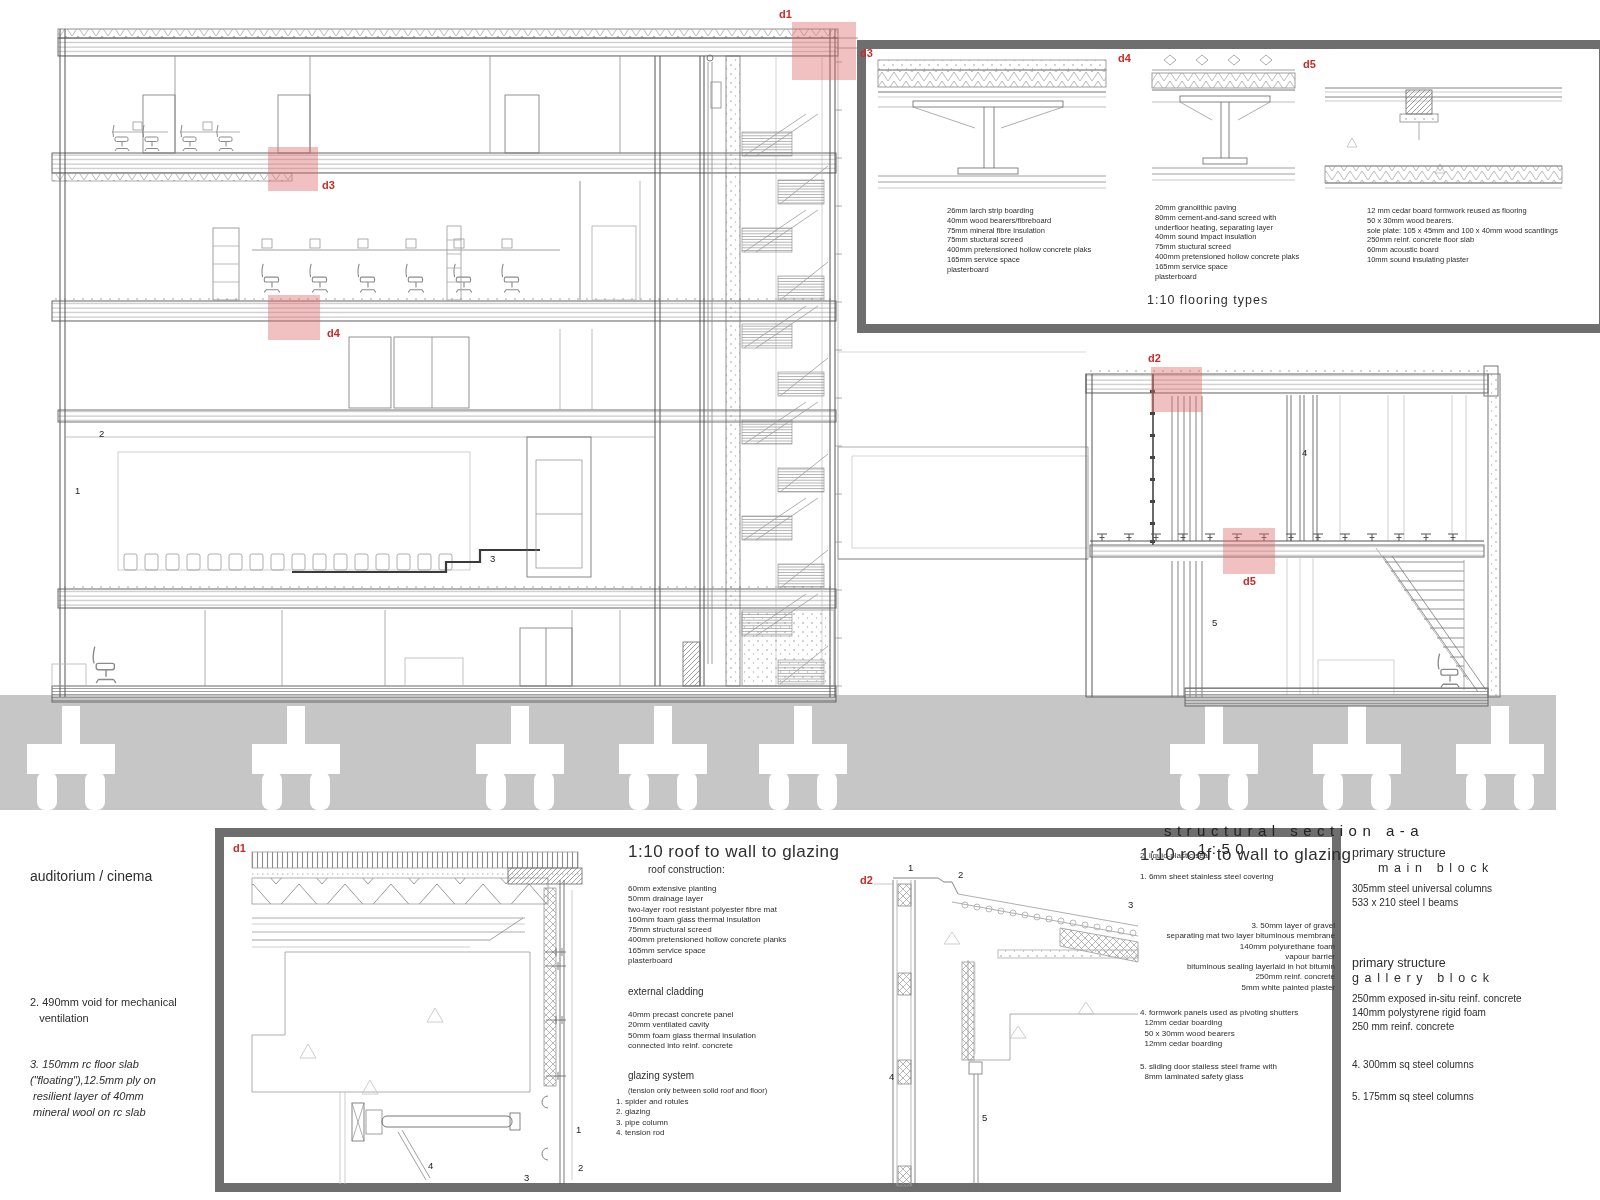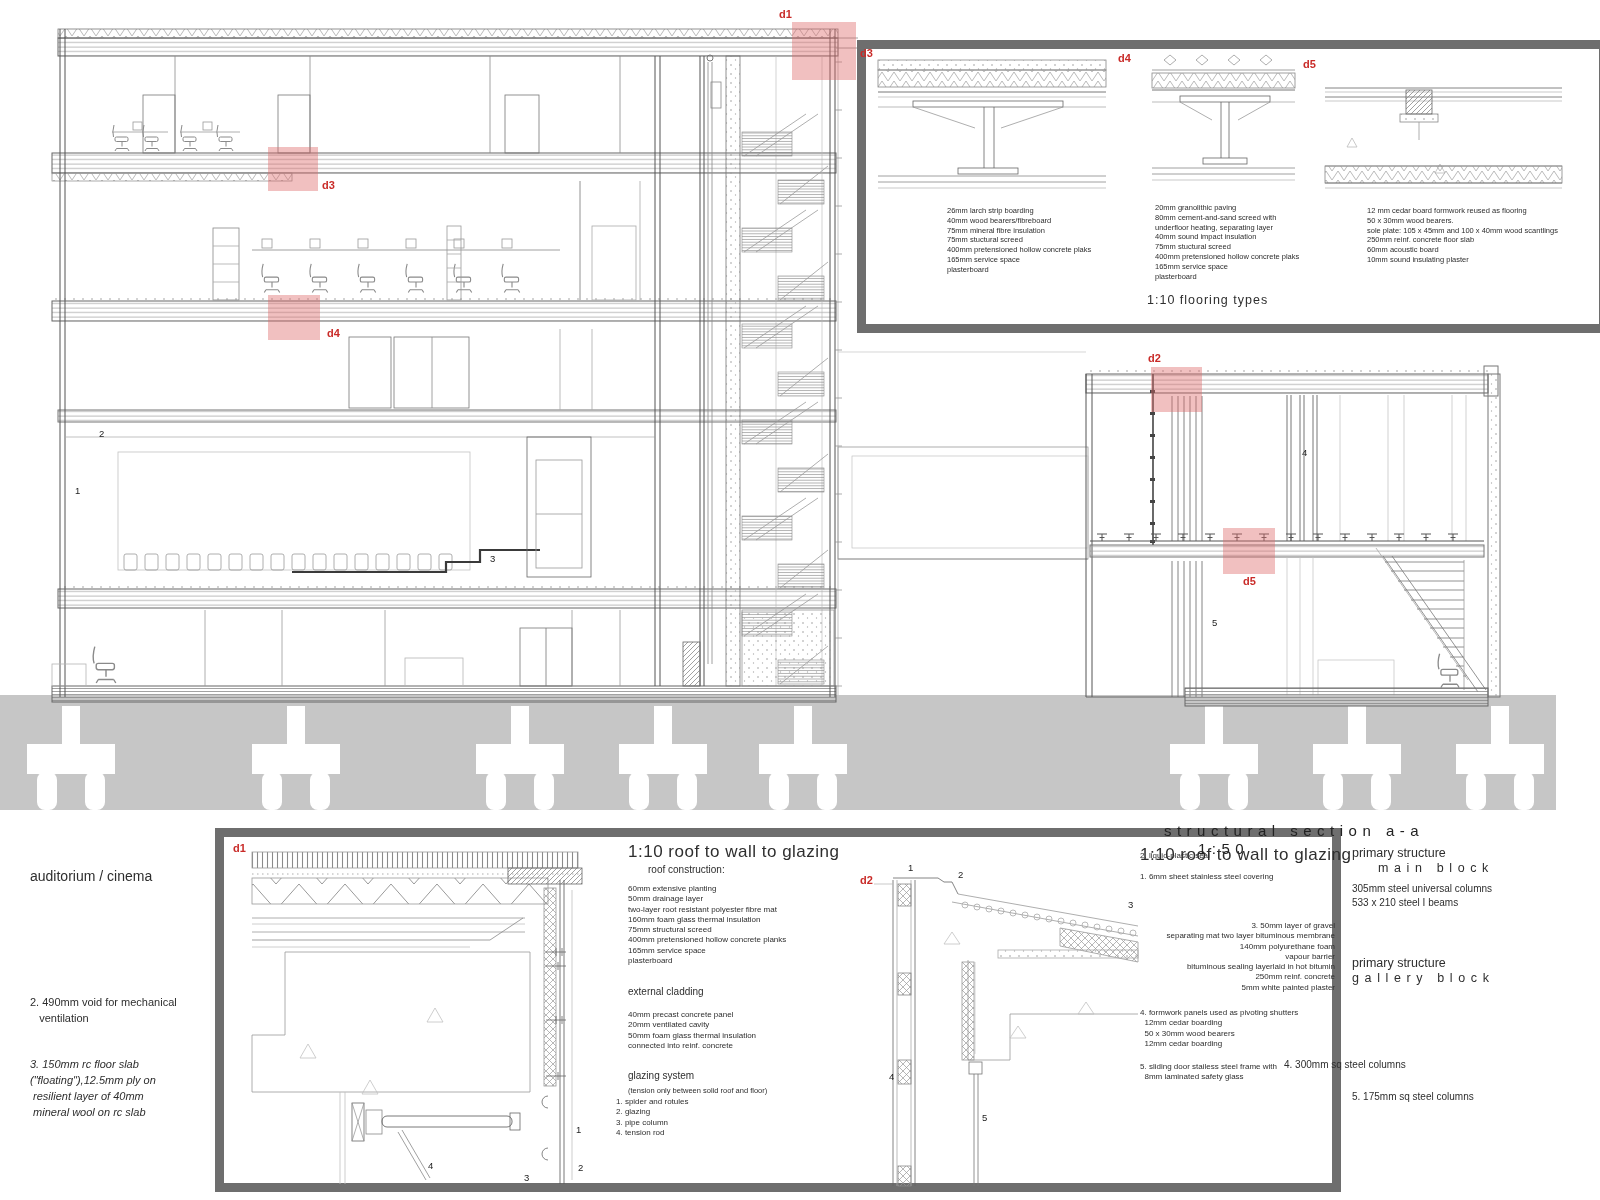--- a/index.html
+++ b/index.html
@@ -533,16 +533,19 @@
 &nbsp;&nbsp;12mm cedar boarding</div>
 <div class="t small pre" style="left:1140px;top:1062px;width:195px;">5. sliding door stailess steel frame with
 &nbsp;&nbsp;8mm laminated safety glass</div>
 
 <div class="t pst-title" style="left:1352px;top:846px;">primary structure</div>
 <div class="t pst-sub" style="left:1352px;top:861px;padding-left:26px;">main block</div>
 <div class="t pst-body pre" style="left:1352px;top:882px;width:230px;">305mm steel universal columns
 533 x 210 steel I beams</div>
 <div class="t pst-title" style="left:1352px;top:956px;">primary structure</div>
 <div class="t pst-sub" style="left:1352px;top:971px;">gallery block</div>
-<div class="t pst-body" style="left:1284px;top:1058px;">4. 300mm sq steel columns</div>
+<div class="t pst-body pre" style="left:1352px;top:992px;width:230px;">250mm exposed in-situ reinf. concrete
+140mm polystyrene rigid foam
+250 mm reinf. concrete</div>
+<div class="t pst-body" style="left:1352px;top:1058px;">4. 300mm sq steel columns</div>
 <div class="t pst-body" style="left:1352px;top:1090px;">5. 175mm sq steel columns</div>
 
 </div>
 
 </body></html>

